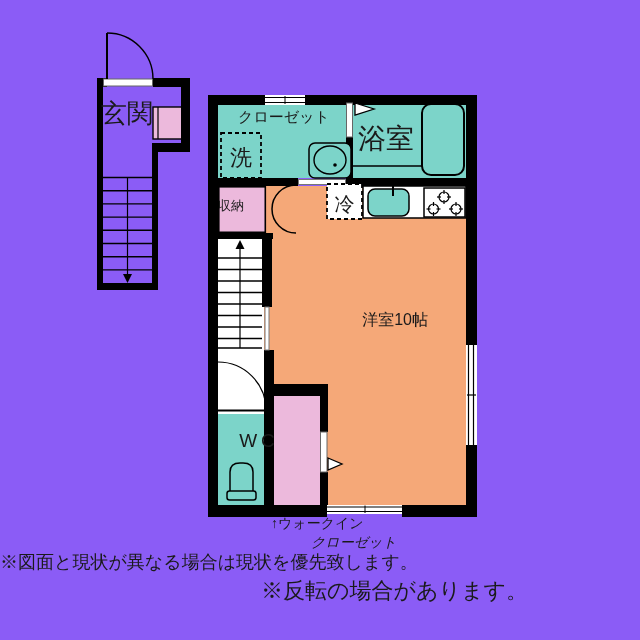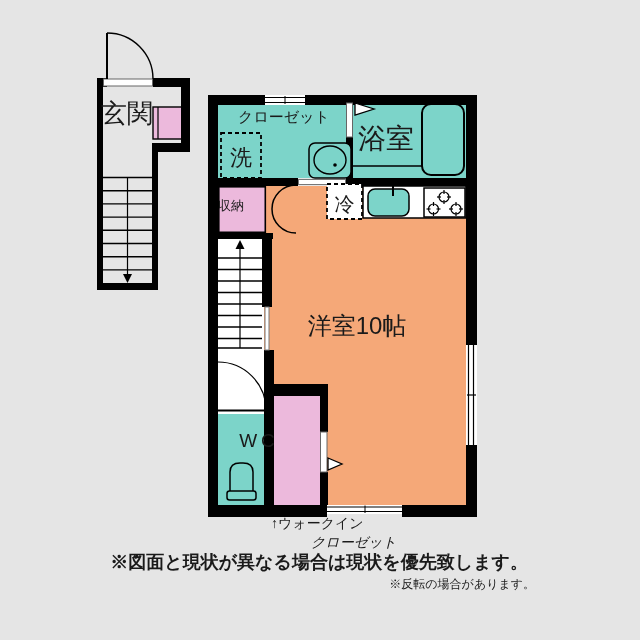--- a/index.html
+++ b/index.html
@@ -3,21 +3,21 @@
 <meta charset="utf-8">
 <style>
   :root{
     --wet:#7CD4C9;
     --living:#F5A878;
     --closet:#ECB9DC;
     --wall:#000000;
   }
   html,body{margin:0;padding:0;}
   body{background:#fff;font-family:"Liberation Sans",sans-serif;}
-  #canvas{position:relative;width:640px;height:640px;background:#e5e5e5;overflow:hidden;}
+  #canvas{position:relative;width:640px;height:640px;background:#8b5cf6;overflow:hidden;}
   #plan-svg{position:absolute;left:0;top:0;}
   .label{position:absolute;color:#1a1a1a;white-space:nowrap;}
   .center{text-align:center;}
 </style>
 </head>
 <body>
 
 <div id="canvas">
 
   <svg id="plan-svg" width="640" height="640" viewBox="0 0 640 640">
@@ -176,22 +176,22 @@
       <rect x="227" y="491" width="29" height="9" rx="2.5" fill="var(--wet)" stroke="#000" stroke-width="1.5"></rect>
     </g>
   </svg>
 
   <div class="label" style="left:101px;top:96px;width:52px;font-size:26px;">玄関</div>
   <div class="label center" style="left:214px;top:108px;width:140px;font-size:15px;">クローゼット</div>
   <div class="label center" style="left:221px;top:143px;width:40px;font-size:22px;">洗</div>
   <div class="label center" style="left:356px;top:120px;width:60px;font-size:28px;">浴室</div>
   <div class="label center" style="left:207px;top:197px;width:48px;font-size:13px;">収納</div>
   <div class="label center" style="left:327px;top:191px;width:35px;font-size:20px;">冷</div>
-  <div class="label center" style="left:277px;top:310px;width:160px;font-size:24px;">洋室10帖</div>
+  <div class="label center" style="left:268px;top:310px;width:160px;font-size:16px;text-align:right;">洋室10帖</div>
   <div class="label center" style="left:216px;top:430px;width:46px;font-size:19px;letter-spacing:4px;margin-left:20px;">WC</div>
 
   <div class="label" style="left:271px;top:515px;font-size:14px;">↑ウォークイン</div>
   <div class="label" style="left:311px;top:534px;font-size:14px;font-style:italic;">クローゼット</div>
 
-  <div class="label" style="left:0;top:550px;width:528px;text-align:right;font-size:18px;font-weight:bold;">※図面と現状が異なる場合は現状を優先致します。</div>
-  <div class="label" style="left:0;top:576px;width:528px;text-align:right;font-size:12px;padding-left:7px;">※反転の場合があります。</div>
+  <div class="label" style="left:0;top:550px;width:528px;font-size:18px;">※図面と現状が異なる場合は現状を優先致します。</div>
+  <div class="label" style="left:0;top:576px;width:528px;text-align:right;font-size:22px;">※反転の場合があります。</div>
 
 </div>
 
 </body></html>

